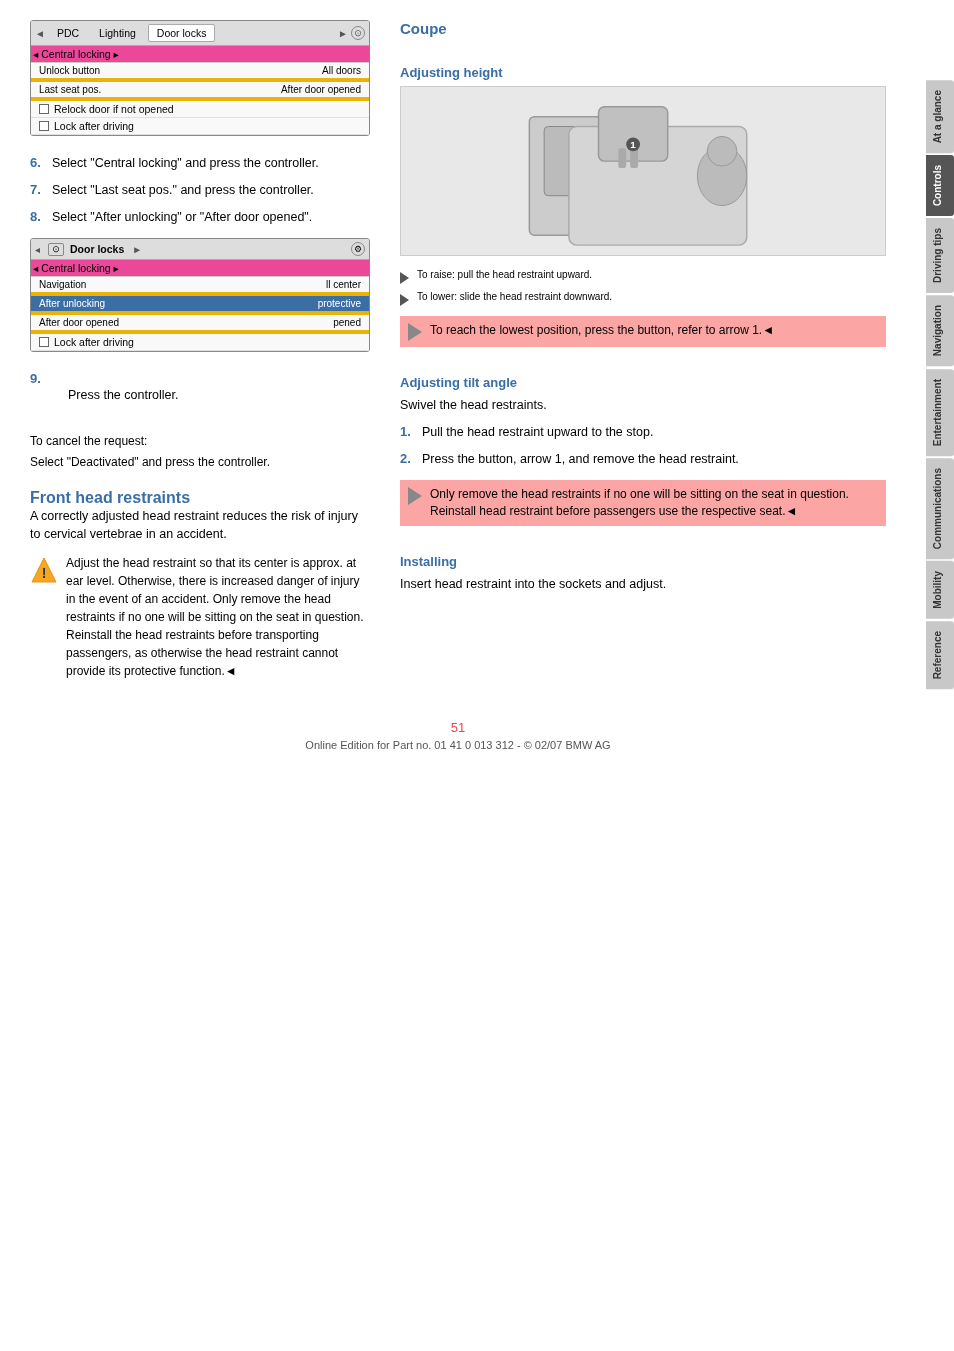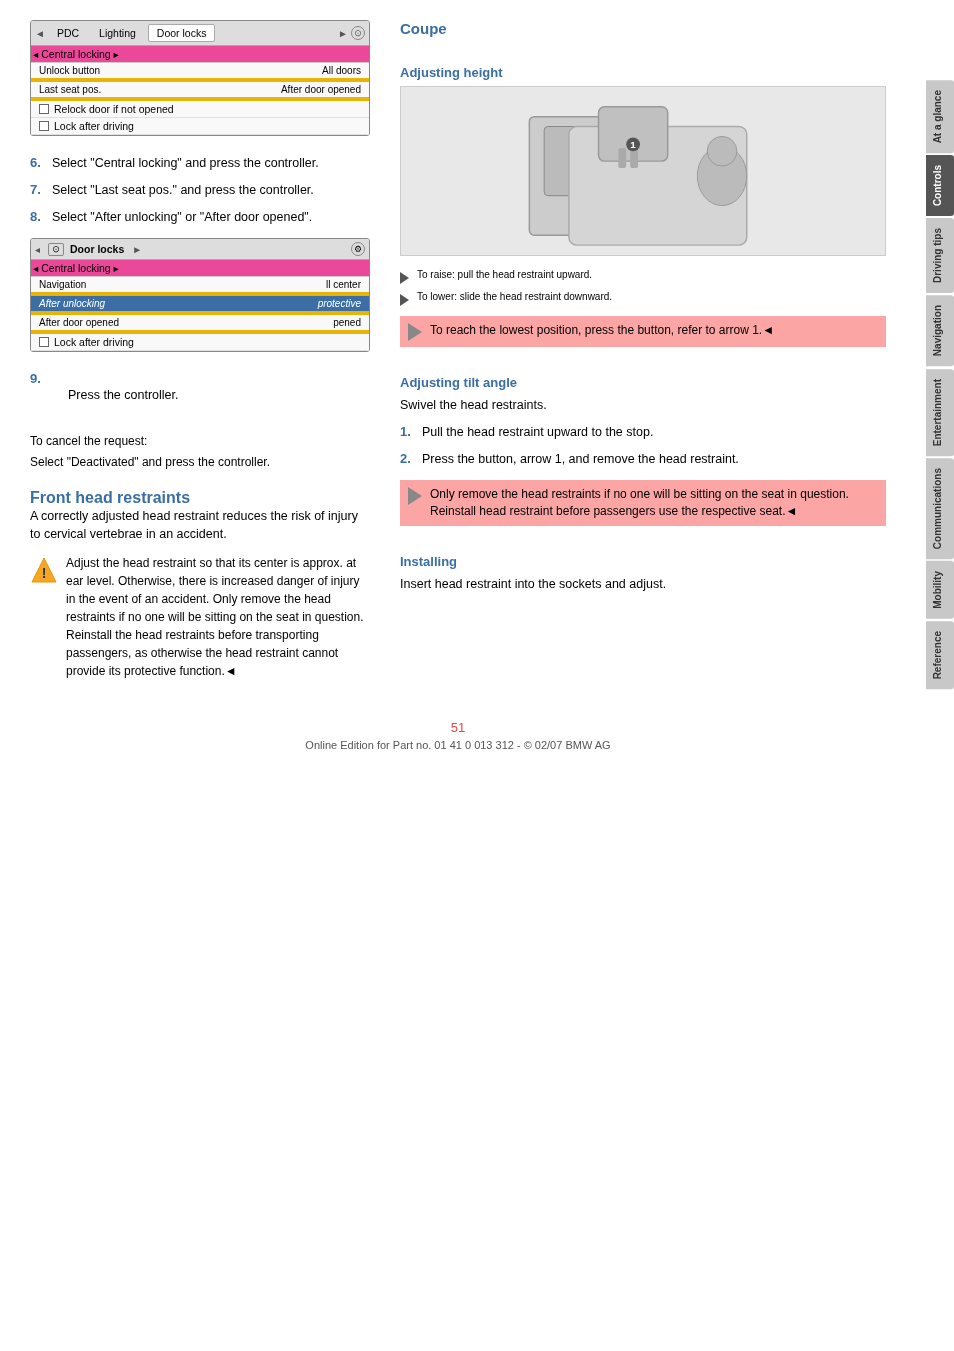--- a/index.html
+++ b/index.html
@@ -114,21 +114,20 @@
     .ui-row {
       display: flex;
       justify-content: space-between;
       padding: 2px 8px;
       border-bottom: 4px solid #eab308;
       font-size: 10px;
     }
     .ui-row.selected {
       background: #3a6ea5;
       color: white;
-      font-style: italic;
     }
     .ui-checkbox-row {
       display: flex;
       align-items: center;
       gap: 5px;
       padding: 2px 8px;
       font-size: 10.5px;
       border-bottom: 1px solid #e0e0e0;
     }
     .ui-checkbox {

